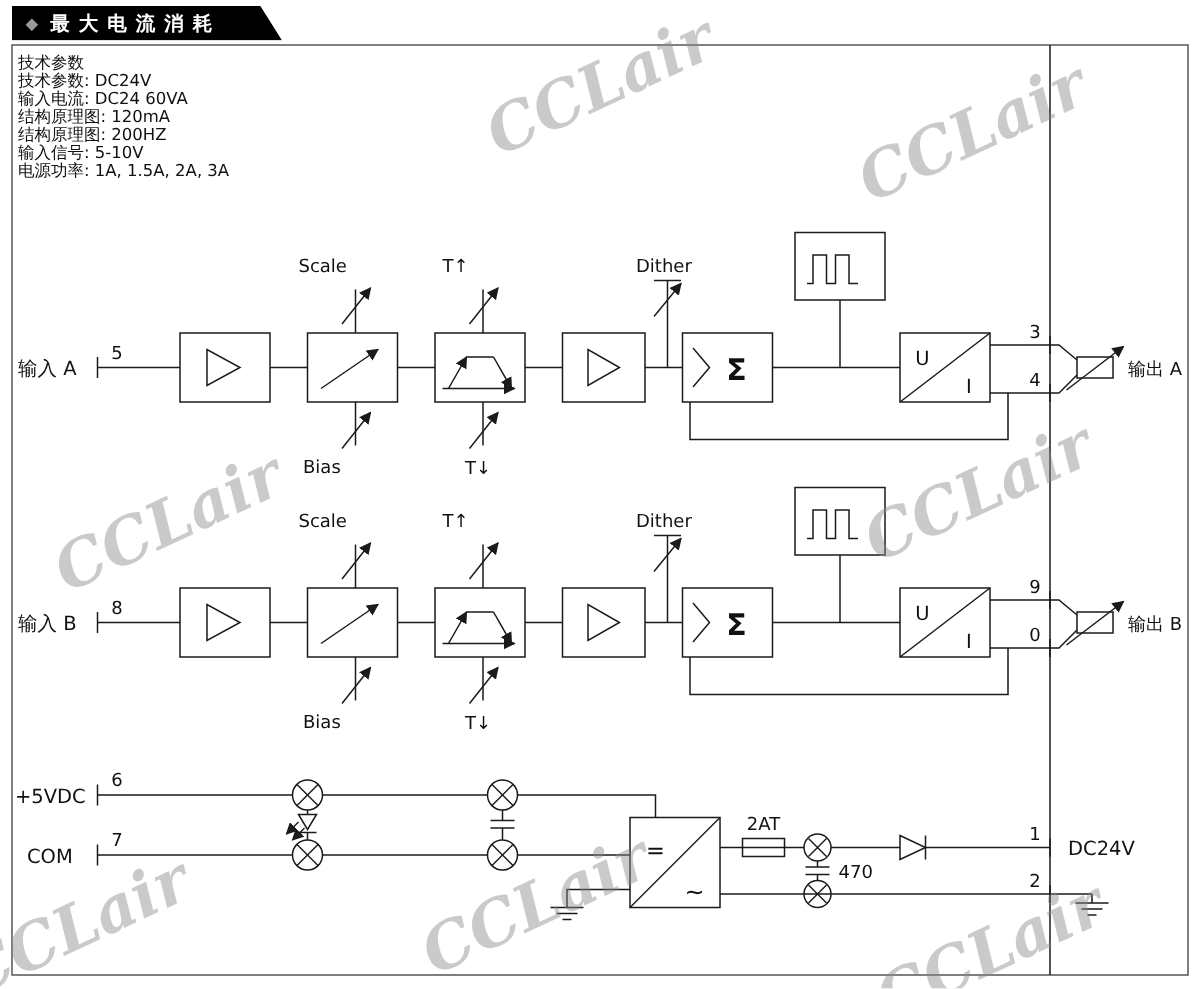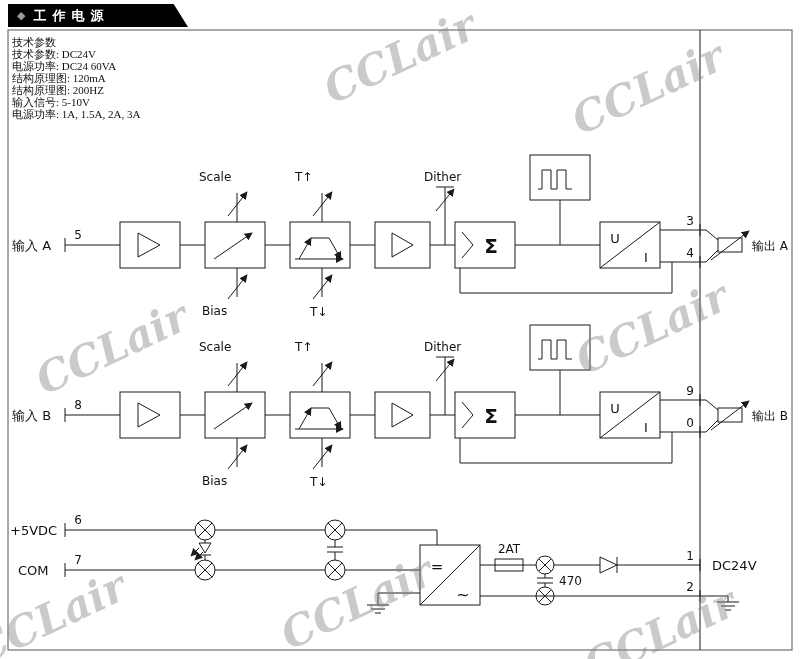--- a/index.html
+++ b/index.html
@@ -4,21 +4,21 @@
 <style>
   html,body{margin:0;padding:0;background:#fff;}
   .page{position:relative;width:800px;height:659px;background:#fff;overflow:hidden;
         font-family:"DejaVu Sans","Liberation Sans",sans-serif;}
   .banner{position:absolute;left:8px;top:4px;width:180px;height:23px;background:#000;color:#fff;
           display:flex;align-items:center;gap:8px;padding-left:9px;box-sizing:border-box;
           clip-path:polygon(0 0,92% 0,100% 100%,0 100%);z-index:3;}
   .banner-icon{color:#9a9a9a;font-size:11px;line-height:1;}
   .banner-text{font-size:13px;font-weight:bold;letter-spacing:6px;white-space:nowrap;}
   .specs{position:absolute;left:12px;top:36px;font-size:11px;line-height:12px;color:#111;z-index:2;}
-  .spec-line{white-space:nowrap;font-family:Liberation Serif, serif;}
+  .spec-line{white-space:nowrap;}
   .wm{position:absolute;transform:translate(-50%,-50%) rotate(-25deg);
       font-family:"DejaVu Serif","Liberation Serif",serif;font-style:italic;font-weight:bold;
       font-size:42px;color:rgba(138,138,138,0.45);z-index:4;pointer-events:none;white-space:nowrap;}
   #diagram{position:absolute;left:0;top:0;z-index:1;}
   #diagram line,#diagram path{stroke:#1a1a1a;stroke-width:1;fill:none;}
   #diagram rect{stroke:#1a1a1a;stroke-width:1;fill:#fff;}
   #diagram circle{stroke:#1a1a1a;stroke-width:1;fill:#fff;}
   #diagram rect.nofill{fill:none;}
   #diagram .border{stroke:#555;}
   #diagram text{stroke:none;fill:#111;font-family:"DejaVu Sans","Liberation Sans",sans-serif;}
@@ -27,27 +27,27 @@
   .t20{font-size:20px;font-weight:bold;}
   .tick{stroke-width:2px;}
 </style>
 </head>
 <body>
 
 <div class="page">
 
   <div class="banner">
     <span class="banner-icon">◆</span>
-    <span class="banner-text">工作电源</span>
+    <span class="banner-text">最大电流消耗</span>
   </div>
 
   <div class="specs">
     <div class="spec-line">技术参数</div>
     <div class="spec-line">技术参数: DC24V</div>
-    <div class="spec-line">电源功率: DC24 60VA</div>
+    <div class="spec-line">输入电流: DC24 60VA</div>
     <div class="spec-line">结构原理图: 120mA</div>
     <div class="spec-line">结构原理图: 200HZ</div>
     <div class="spec-line">输入信号: 5-10V</div>
     <div class="spec-line">电源功率: 1A, 1.5A, 2A, 3A</div>
   </div>
 
   <svg id="diagram" width="800" height="659" viewBox="0 0 800 659">
     <defs>
       <marker id="arr" viewBox="0 0 10 10" refX="9" refY="5" markerWidth="8" markerHeight="8" orient="auto">
         <path class="arrhead" d="M0,0 L10,5 L0,10 Z"></path>

